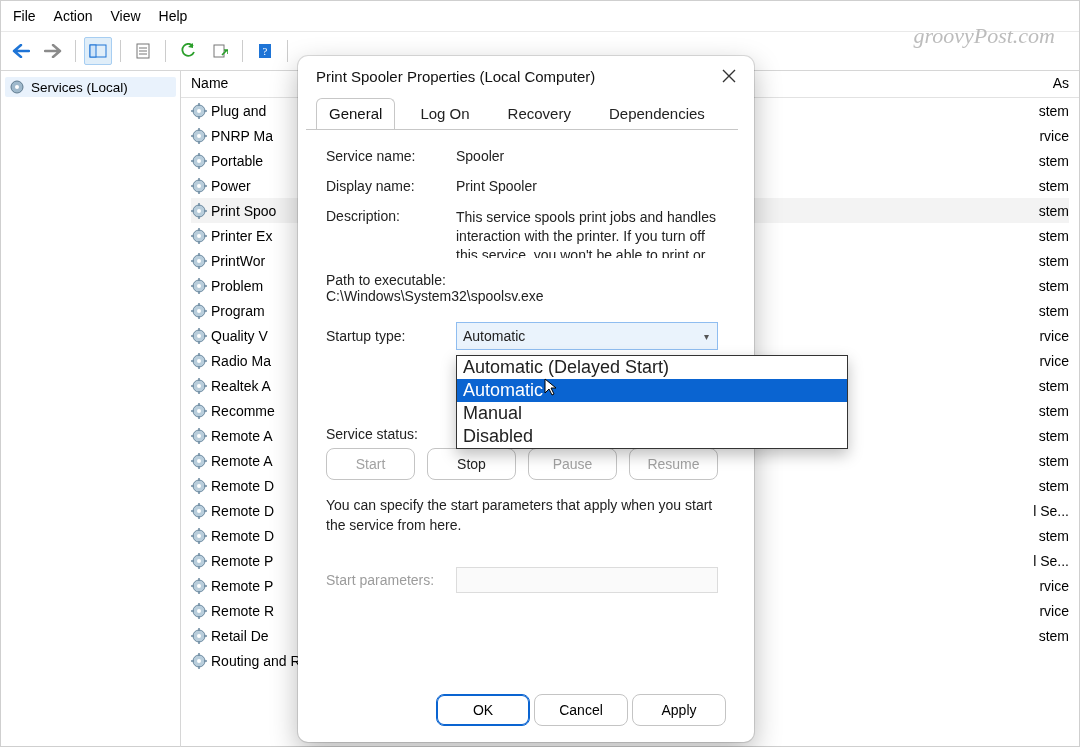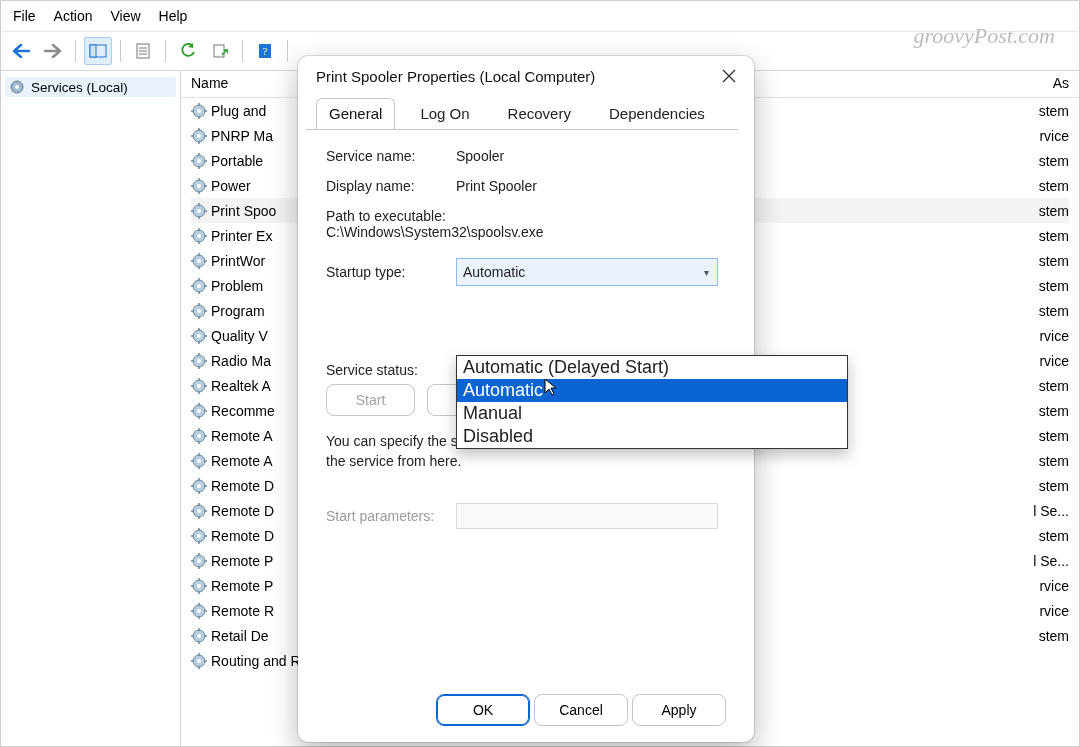--- a/index.html
+++ b/index.html
@@ -907,20 +907,24 @@
         <div class="field-row">
           <div class="field-label">Service name:</div>
           <div class="field-value">Spooler</div>
         </div>
 
         <div class="field-row">
           <div class="field-label">Display name:</div>
           <div class="field-value">Print Spooler</div>
         </div>
 
+        <div class="field-row">
+          <div class="field-label">Description:</div>
+          <div class="field-value desc-box">This service spools print jobs and handles interaction with the printer.  If you turn off this service, you won't be able to print or see your printers</div>
+        </div>
 
         <div class="path-block">
           <div>Path to executable:</div>
           <div>C:\Windows\System32\spoolsv.exe</div>
         </div>
 
         <div class="field-row" style="align-items:center;">
           <div class="field-label">Startup type:</div>
           <div class="select">
             <span>Automatic</span>

